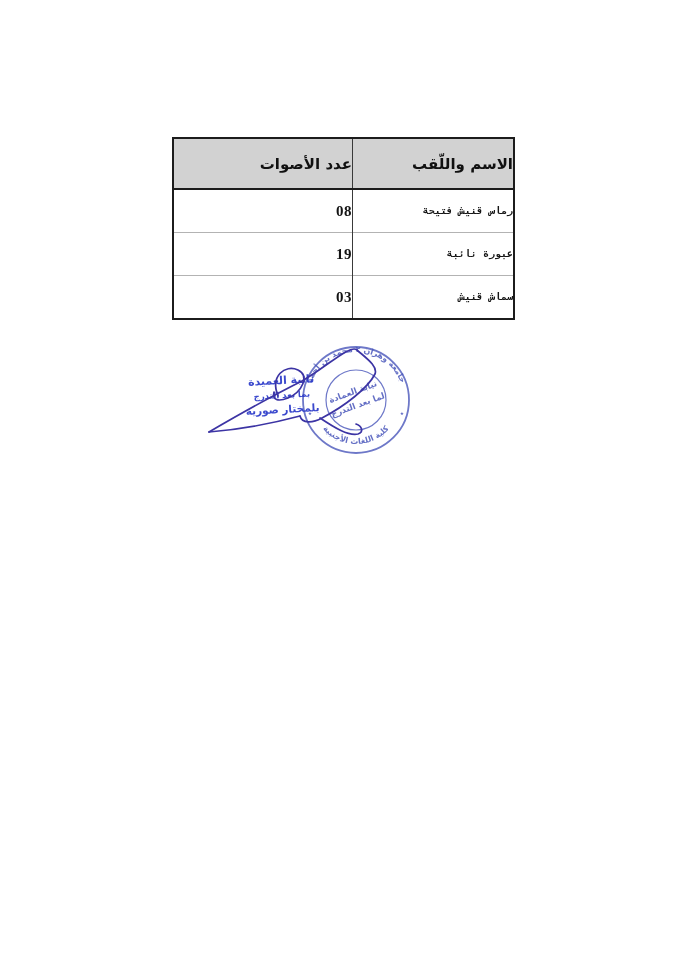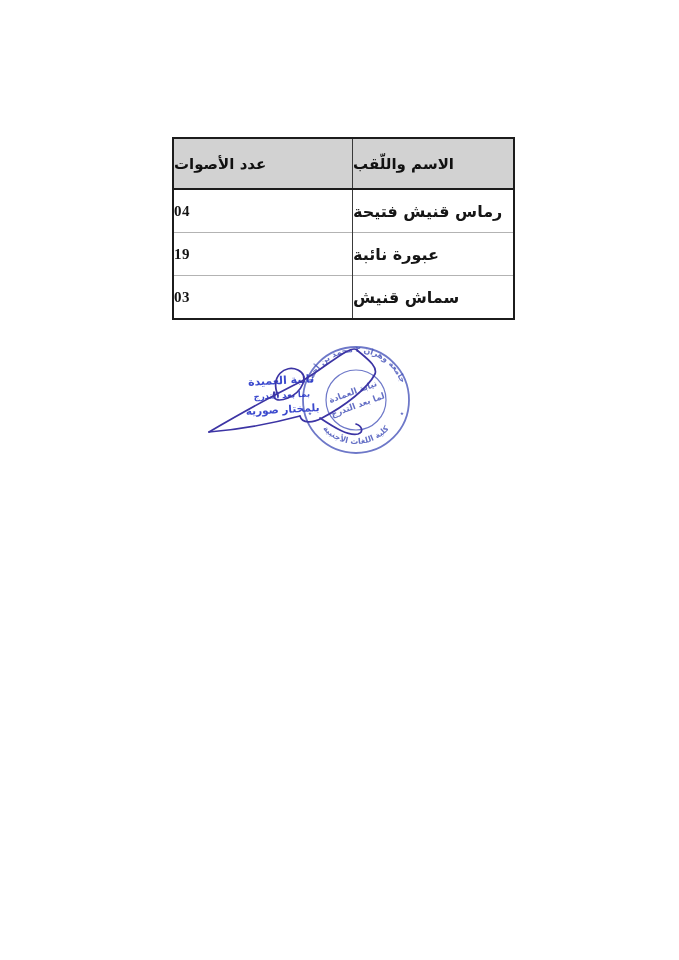--- a/index.html
+++ b/index.html
@@ -12,21 +12,21 @@
   }
   
   .votes-table{
     position:absolute;left:172px;top:137px;
     width:338px;
     border-collapse:collapse;
     table-layout:fixed;
     border:2.5px solid #1c1c1c;
   }
   .votes-table th,.votes-table td{
-    text-align:left;vertical-align:middle;
+    text-align:right;vertical-align:middle;
     padding:0;
   }
   .votes-table th{
     background:#d2d2d2;
     height:49px;
     font-size:15px;font-weight:bold;color:#111;
     border-bottom:2px solid #1c1c1c;
   }
   .votes-table td{height:42px;}
   .col-name{width:160px;}
@@ -34,21 +34,21 @@
   
   .votes-table th:first-child,
   .votes-table td:first-child{
     border-left:1.5px solid #3a3a3a;
   }
   
   .votes-table tbody tr + tr td{
     border-top:1.2px solid #b3b3b3;
   }
   .cell-name{
-    font-size:16px;font-weight:bold;color:#161616;
+    font-size:10px;font-weight:bold;color:#161616;font-family:Liberation Mono, monospace;
   }
   .cell-votes{
     font-family:"Liberation Serif",serif;
     font-size:15px;font-weight:bold;color:#141414;
     letter-spacing:.5px;
   }
   
   .stamp-wrap{
     position:absolute;left:150px;top:336px;
     width:300px;height:128px;
@@ -67,21 +67,21 @@
   <table class="votes-table" dir="rtl">
     <thead>
       <tr>
         <th class="col-name">الاسم واللّقب</th>
         <th class="col-votes">عدد الأصوات</th>
       </tr>
     </thead>
     <tbody>
       <tr>
         <td class="cell-name">رماس قنيش فتيحة</td>
-        <td class="cell-votes">04</td>
+        <td class="cell-votes">08</td>
       </tr>
       <tr>
         <td class="cell-name">عبورة نائبة</td>
         <td class="cell-votes">19</td>
       </tr>
       <tr>
         <td class="cell-name">سماش قنيش</td>
         <td class="cell-votes">03</td>
       </tr>
     </tbody>

